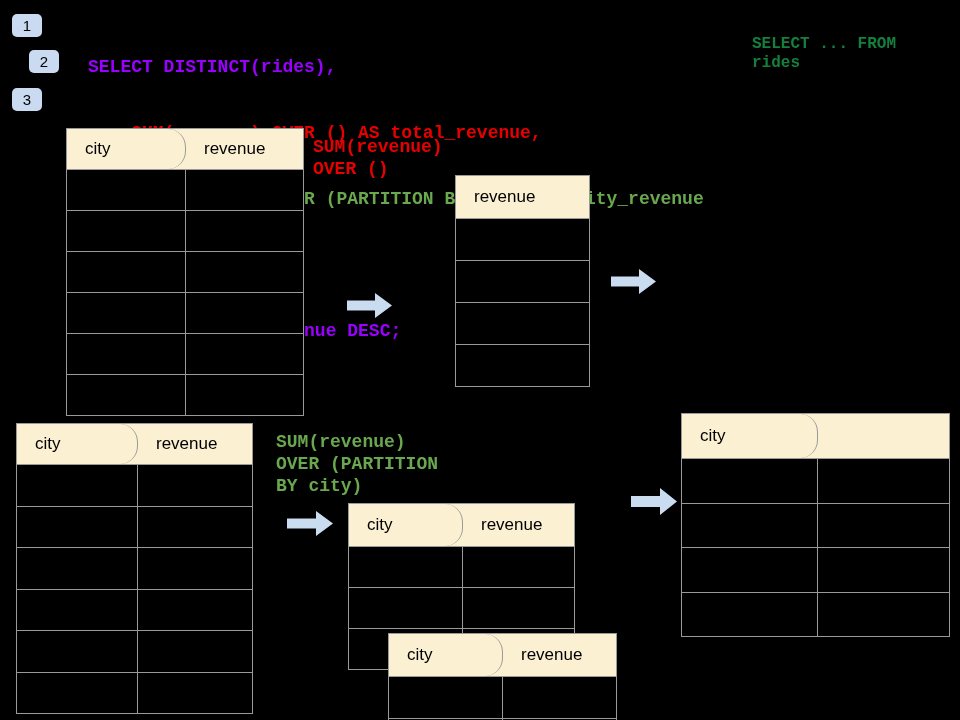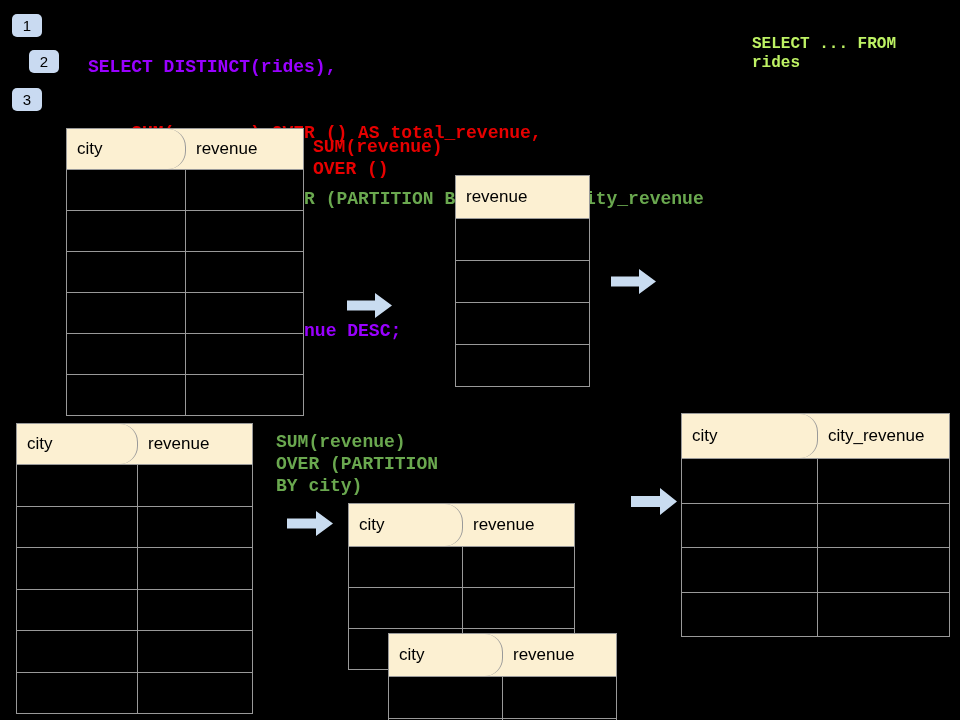--- a/index.html
+++ b/index.html
@@ -29,21 +29,21 @@
   
   .tbl {
     position:absolute; background:#000;
     border:1.5px solid #999;
   }
   .tr { display:flex; border-top:1.5px solid #999; }
   .tr.hdr { border-top:none; background:#FCF0D2; }
   .cell { height:100%; }
   .cell.c1 { border-right:1.5px solid #999; }
   .hdr .cell {
-    display:flex; align-items:center; padding-left:10px;
+    display:flex; align-items:center; padding-left:18px;
     color:#000; font-size:17px;border-radius:18px;
   }
   .arrow { position:absolute; }
 </style>
 </head>
 <body>
 
 <div id="canvas">
 
   <div class="badge" style="left:12px; top:14px;">
@@ -57,21 +57,21 @@
     </div>
 
   <div class="mono code-block">
     <div style="color: rgb(153, 0, 255);">SELECT DISTINCT(rides),</div>
     <div style="color: rgb(232, 0, 0);">    SUM(revenue) OVER () AS total_revenue,</div>
     <div style="color: rgb(106, 168, 79);">    SUM(revenue) OVER (PARTITION BY city) as city_revenue</div>
     <div style="color: rgb(153, 0, 255);">  FROM rides</div>
     <div style="color: rgb(153, 0, 255);">  ORDER by city_revenue DESC;</div>
   </div>
 
-  <div class="mono lbl-from" style="color: #bef264;">SELECT ... FROM
+  <div class="mono lbl-from" style="color: #15803d;">SELECT ... FROM
 rides</div>
   <div class="mono lbl-total" style="color: rgb(232, 0, 0);">SUM(revenue)
 OVER ()</div>
   <div class="mono lbl-part" style="color: rgb(106, 168, 79);">SUM(revenue)
 OVER (PARTITION
 BY city)</div>
 
   <div class="tbl" style="left:66px; top:128px; width:238px;">
     <div class="tr hdr" style="height:40px;">
       <div class="cell c1" style="width:119px;">city</div>
@@ -182,21 +182,20 @@
       </div>
     <div class="tr" style="height:42px;">
         <div class="cell c1" style="width:114px;"></div>
         <div class="cell" style="width:112px;"></div>
       </div>
   </div>
 
   <div class="tbl" style="left:681px; top:413px; width:269px;">
     <div class="tr hdr" style="height:44px;">
       <div class="cell c1" style="width:136px;">city</div>
-      <div class="cell" style="width:130px;">city_revenue</div>
     </div>
     <div class="tr" style="height:44.5px;">
         <div class="cell c1" style="width:136px;"></div>
         <div class="cell" style="width:130px;"></div>
       </div>
     <div class="tr" style="height:44.5px;">
         <div class="cell c1" style="width:136px;"></div>
         <div class="cell" style="width:130px;"></div>
       </div>
     <div class="tr" style="height:44.5px;">

